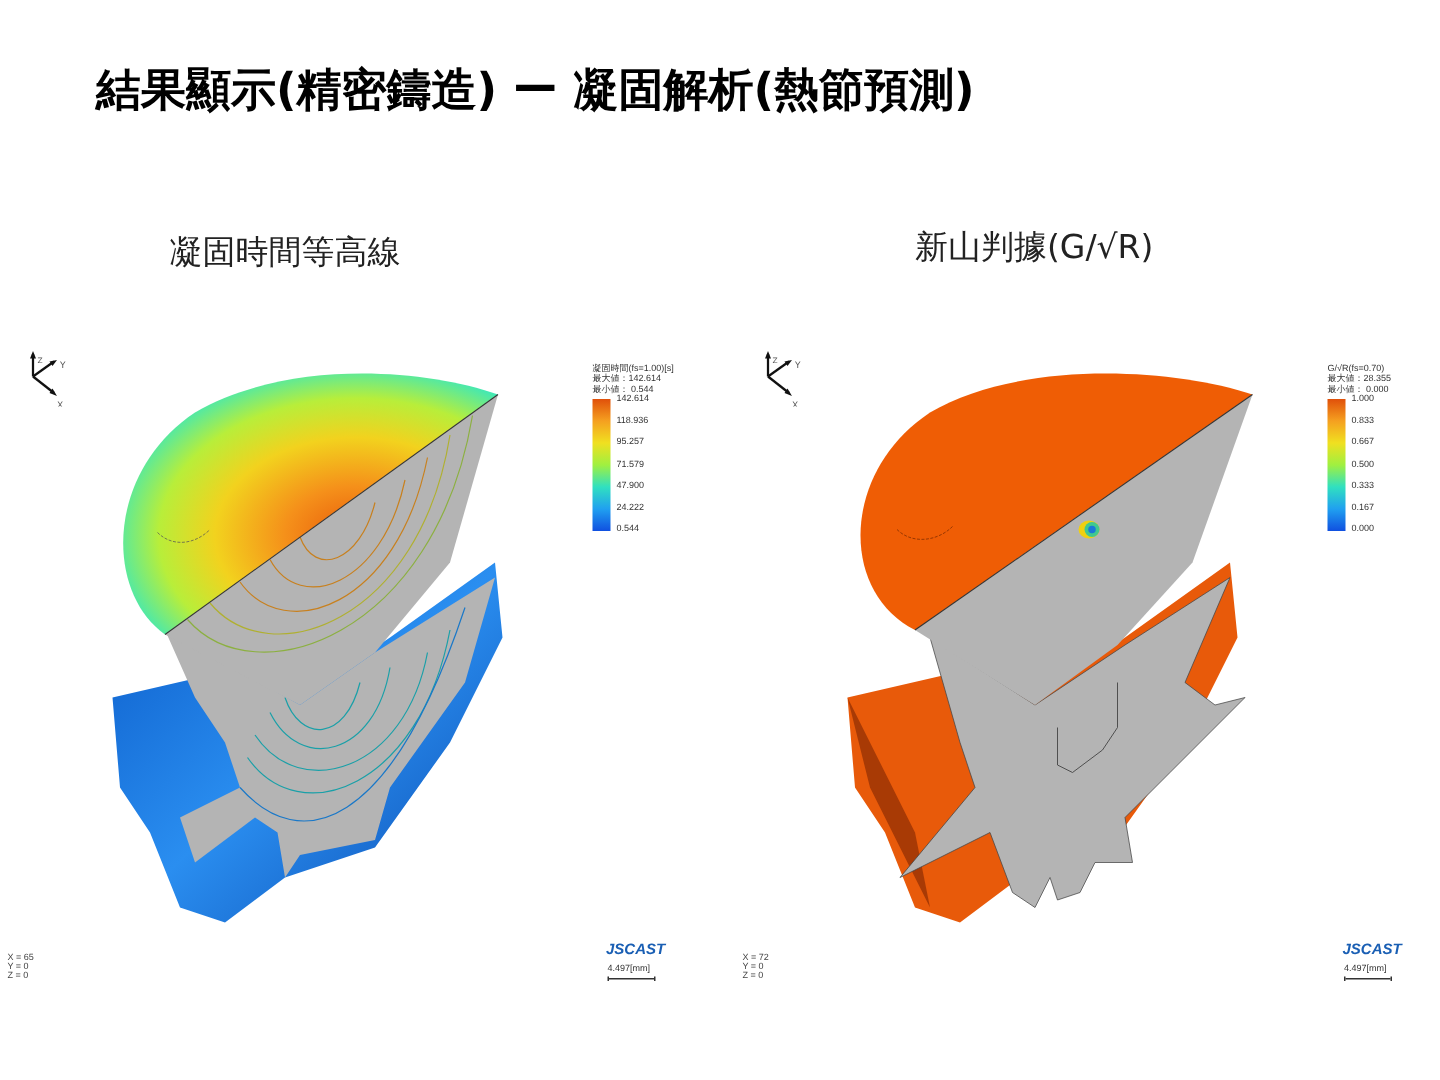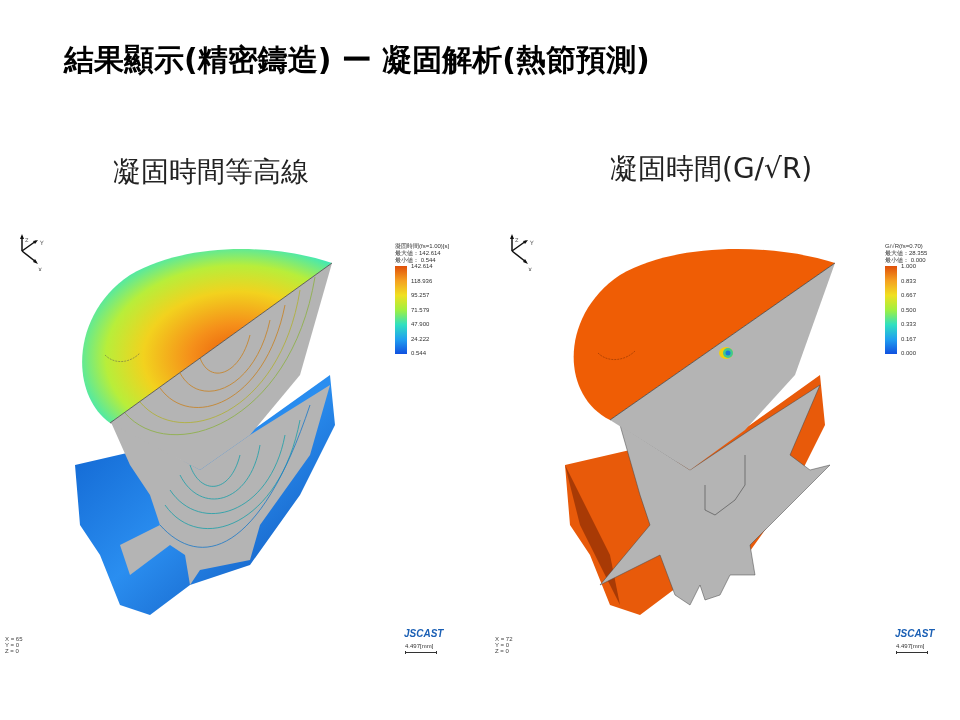--- a/index.html
+++ b/index.html
@@ -1,37 +1,37 @@
 <!DOCTYPE html>
 <html><head>
 <meta charset="utf-8">
 <style>
   html, body { margin:0; padding:0; background:#ffffff; }
   body { width:960px; height:720px; position:relative; overflow:hidden; font-family:"DejaVu Sans", sans-serif; }
   .slide-title { position:absolute; left:64px; top:40px; font-size:30px; font-weight:bold; color:#000; letter-spacing:0px; white-space:nowrap; font-family:"DejaVu Sans", sans-serif; }
-  .panel-title { position:absolute; font-size:28px; color:#222; white-space:nowrap; font-family:"DejaVu Sans", sans-serif; }
+  .panel-title { position:absolute; font-size:22px; color:#222; white-space:nowrap; font-family:"DejaVu Sans", sans-serif; }
   .panel { position:absolute; top:225px; width:460px; height:440px; }
   .axis-triad { position:absolute; left:8px; top:8px; width:40px; height:40px; }
   .legend { position:absolute; font-size:6px; color:#333; line-height:7px; font-family:"Liberation Sans", sans-serif; }
   .legend .bar { position:absolute; width:12px; height:88px; left:0; top:0; }
   .legend .ticks { position:absolute; left:16px; top:-3px; }
   .legend .ticks div { height:14.5px; font-size:6px; }
   .coords { position:absolute; font-size:6px; line-height:6px; color:#444; font-family:"Liberation Sans", sans-serif; }
   .brand { position:absolute; font-size:10px; font-weight:bold; font-style:italic; color:#1a5fb4; font-family:"Liberation Sans", sans-serif;text-align:center; }
   .scale { position:absolute; font-size:6px; color:#333; font-family:"Liberation Sans", sans-serif; }
   .scale .line { width:30px; height:3px; border-left:1px solid #333; border-right:1px solid #333; position:relative; margin-top:2px; }
   .scale .line::after { content:""; position:absolute; left:0; right:0; top:1px; border-top:1px solid #333; }
 </style>
 </head>
 <body>
 
 <div class="slide-title">結果顯示(精密鑄造) ー 凝固解析(熱節預測)</div>
 
 <div class="panel-title" style="left:113px; top:153px;">凝固時間等高線</div>
-<div class="panel-title" style="left:610px; top:150px;">凝固時間(G/√R)</div>
+<div class="panel-title" style="left:610px; top:150px;">新山判據(G/√R)</div>
 
 <div class="panel" style="left:0;">
   <svg class="axis-triad" viewBox="0 0 40 40" style="left:12px; top:6px;">
     <line x1="10" y1="20" x2="10" y2="5" stroke="#111" stroke-width="1.5"></line>
     <polygon points="10,3 8,8 12,8" fill="#111"></polygon>
     <line x1="10" y1="20" x2="24" y2="10" stroke="#111" stroke-width="1.5"></line>
     <polygon points="26,9 21,10 23,13" fill="#111"></polygon>
     <line x1="10" y1="20" x2="24" y2="31" stroke="#111" stroke-width="1.5"></line>
     <polygon points="26,33 21,31 23,28" fill="#111"></polygon>
     <text x="13" y="11" font-size="5" fill="#555">Z</text>

